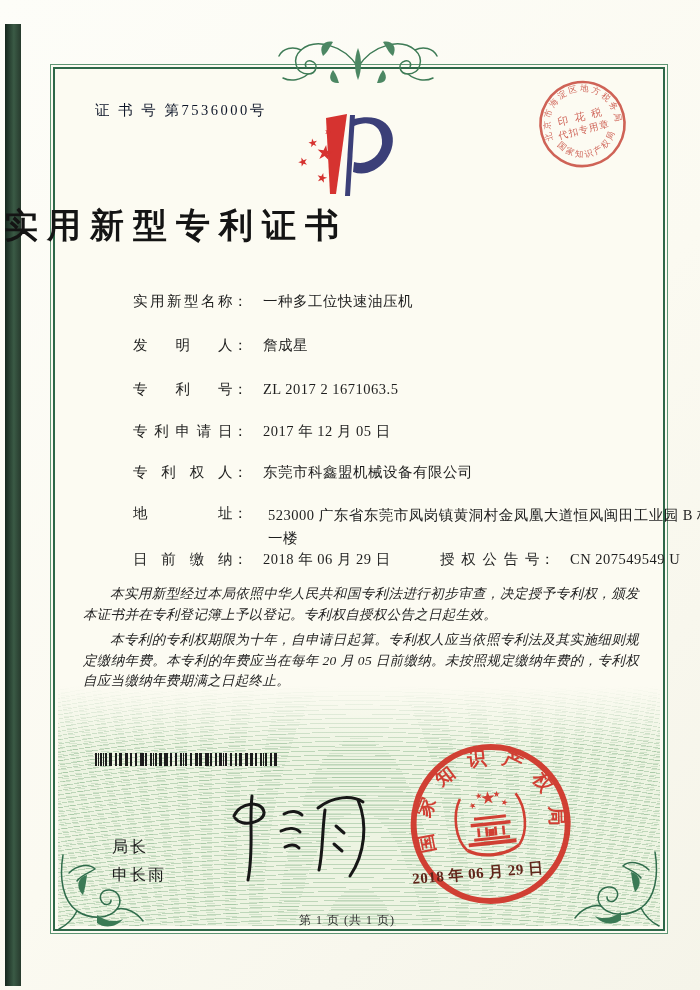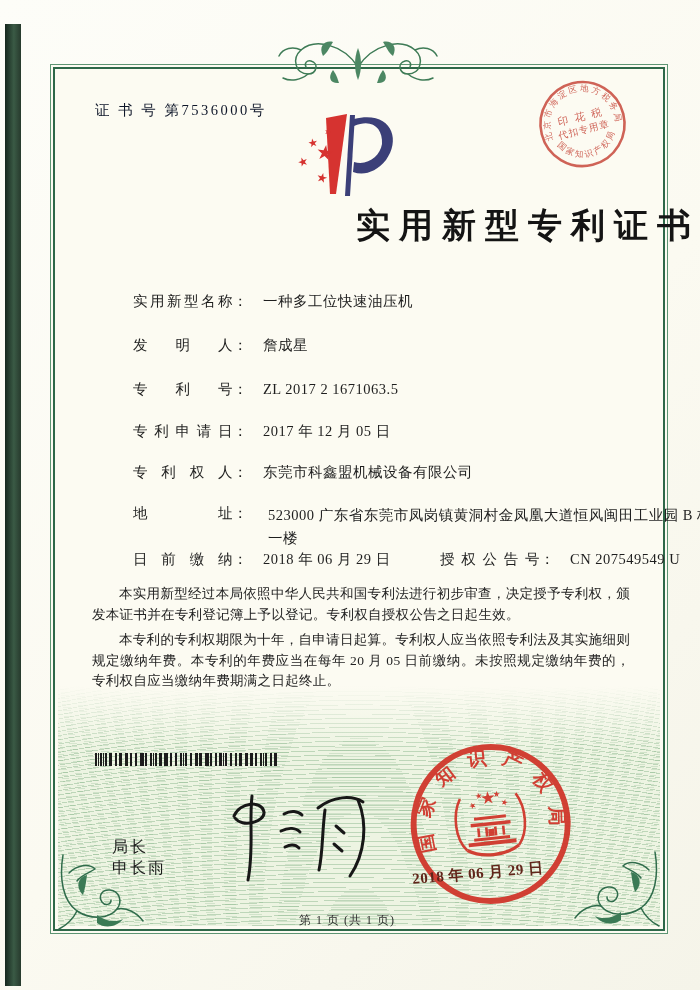--- a/index.html
+++ b/index.html
@@ -13,39 +13,39 @@
   .frame{position:absolute;left:50px;top:64px;width:616px;height:868px;
     border:1px solid #5d9573;background:#fcfbf2;}
   .frame-inner{position:absolute;inset:2px;border:2px solid #2e6849;}
   .guilloche{position:absolute;left:3px;right:3px;bottom:3px;height:240px;
     background:
       linear-gradient(to bottom, rgba(252,251,242,1) 0, rgba(252,251,242,0) 64px),
       repeating-radial-gradient(140% 90% at 50% -120%, rgba(96,156,104,.34) 0 1px, rgba(255,255,255,0) 1px 5px),
       repeating-radial-gradient(160% 100% at 50% 240%, rgba(96,156,104,.20) 0 1px, rgba(255,255,255,0) 1px 6px),
       #edf4e2;}
   .certno{position:absolute;left:95px;top:101px;font-size:14.5px;letter-spacing:2.5px;color:#0f172a;}
-  .title{position:absolute;left:0;right:0;top:203px;text-align:right;font-size:34px;font-weight:700;
-    letter-spacing:9px;padding-left:19px;color:#141414;}
+  .title{position:absolute;left:0;right:0;top:203px;text-align:left;font-size:34px;font-weight:700;
+    letter-spacing:9px;padding-left:4px;color:#141414;}
   .fields{position:absolute;left:93px;top:292px;width:560px;font-size:14.5px;letter-spacing:.5px;}
   .row{position:absolute;left:0;white-space:nowrap;}
   .lab{display:inline-block;width:100px;text-align:justify;text-align-last:justify;margin-left:40px;}
   .val{margin-left:15px;}
   .val-addr{display:inline-block;width:445px;vertical-align:top;white-space:normal;line-height:23px;margin-left:20px;}
   .grant-no{position:absolute;left:307px;top:0;}
   .paras{position:absolute;left:75px;top:584px;width:572px;font-size:13.5px;line-height:20.5px;
     color:#232323;letter-spacing:.3px;text-align:justify;}
-  .paras p{margin:0 17px 5px;text-indent:2em;}
+  .paras p{margin:0 8px 5px;text-indent:2em;font-style:italic;}
   .barcode{position:absolute;left:95px;top:753px;width:184px;height:13px;
     background-image:
       repeating-linear-gradient(90deg,#1c1c1c 0 2px,transparent 2px 5px),
       repeating-linear-gradient(90deg,#1c1c1c 0 1px,transparent 1px 8px),
       repeating-linear-gradient(90deg,transparent 0 3px,#1c1c1c 3px 4px,transparent 4px 11px);}
   .officer{position:absolute;left:112px;top:837px;font-size:16px;color:#1b1b1b;
     font-family:"Liberation Sans","DejaVu Sans",sans-serif;letter-spacing:2px;}
-  .officer div{}
+  .officer div{margin-bottom:7px;}
   .signature{position:absolute;left:200px;top:788px;}
   .seal-tax{position:absolute;left:521px;top:64px;transform:rotate(-14deg);opacity:.88;}
   .seal-office{position:absolute;left:403px;top:740px;transform:rotate(-6deg);opacity:.95;}
   .seal-date{position:absolute;left:412px;top:862px;width:180px;transform:rotate(-5deg);
     font-size:15px;font-weight:600;color:#61251a;letter-spacing:.5px;}
   .footer{position:absolute;left:0;right:6px;top:912px;text-align:center;font-size:12px;color:#2e2e2e;letter-spacing:1px;}
   .orn-top{position:absolute;left:263px;top:36px;}
   .corner{position:absolute;}
   .corner.left{left:53px;top:849px;}
   .corner.right{left:573px;top:846px;transform:scaleX(-1);}

